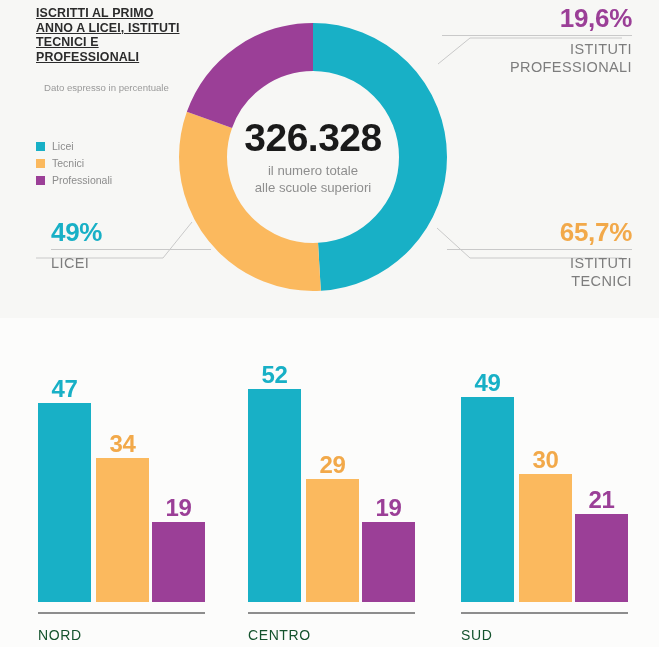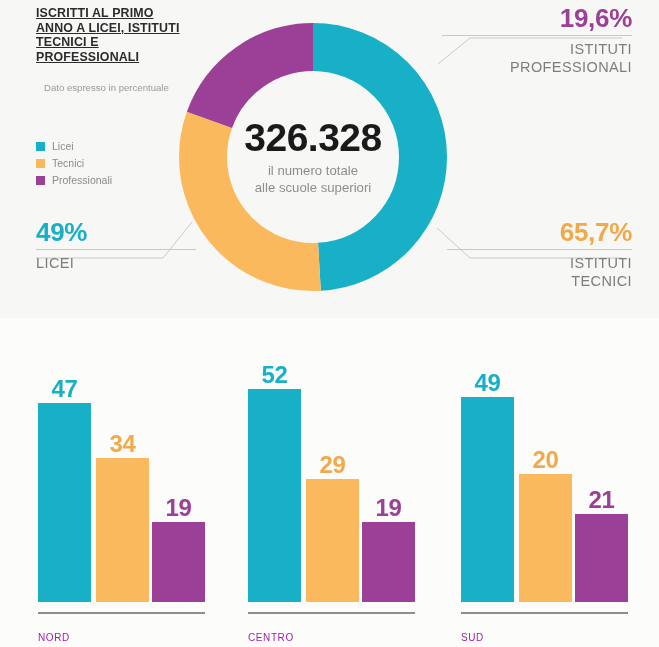--- a/index.html
+++ b/index.html
@@ -48,21 +48,21 @@
   
   .callout{position:absolute;}
   .callout .pct{font-size:26px;font-weight:bold;line-height:28px;letter-spacing:-.3px;}
   .callout .rule{height:1px;background:#c9c9c9;margin:3px 0 4px 0;}
   .callout .name{font-size:14.5px;line-height:18px;color:#7d7d7d;letter-spacing:.4px;text-transform:uppercase;}
 
   .callout-prof{right:27px;top:4px;width:190px;text-align:right;}
   .callout-prof .pct{color:#9b3f97;}
   .callout-tec{right:27px;top:218px;width:185px;text-align:right;}
   .callout-tec .pct{color:#f2a94a;}
-  .callout-lic{left:36px;top:218px;width:160px;text-align:left;}
+  .callout-lic{left:51px;top:218px;width:160px;text-align:left;}
   .callout-lic .pct{color:#18b0c6;}
 
   .leaders{position:absolute;left:0;top:0;width:659px;height:330px;pointer-events:none;}
 
   
   .bars{position:absolute;left:0;top:318px;width:659px;height:329px;background:#fcfcfb;text-decoration:underline;}
   .group{position:absolute;bottom:0;height:329px;}
   .group-nord{left:22px;width:200px;}
   .group-centro{left:232px;width:200px;}
   .group-sud{left:445px;width:200px;}
@@ -73,21 +73,21 @@
   .bar-col.c1{left:74px;}
   .bar-col.c2{left:130px;}
   .bar{width:100%;}
   .bar-value{
     position:absolute;left:0;width:100%;text-align:center;
     font-size:24px;font-weight:bold;line-height:26px;letter-spacing:-.3px;
   }
   .axis-rule{position:absolute;left:16px;bottom:33px;width:167px;height:2px;background:#8d8d8d;}
   .group-label{
     position:absolute;left:16px;bottom:4px;
-    font-size:10px;color:#a21caf;letter-spacing:.6px;text-transform:uppercase;
+    font-size:14px;color:#14532d;letter-spacing:.6px;text-transform:uppercase;
   }
 </style>
 </head>
 <body>
 
 <div class="infographic">
 
   <div class="top-panel">
 
     <div class="headline">ISCRITTI AL PRIMO ANNO A LICEI, ISTITUTI TECNICI E PROFESSIONALI</div>
@@ -198,21 +198,21 @@
       <div class="group-label">CENTRO</div>
     </div>
 
     <div class="group group-sud">
       <div class="plot">
         <div class="bar-col c0">
           <div class="bar-value" style="color:#18b0c6;bottom:206px;">49</div>
           <div class="bar" style="height:205px;background:#18b0c6;"></div>
         </div>
         <div class="bar-col c1">
-          <div class="bar-value" style="color:#f2a94a;bottom:129px;">20</div>
+          <div class="bar-value" style="color:#f2a94a;bottom:129px;">30</div>
           <div class="bar" style="height:128px;background:#fbb95e;"></div>
         </div>
         <div class="bar-col c2">
           <div class="bar-value" style="color:#9b3f97;bottom:89px;">21</div>
           <div class="bar" style="height:88px;background:#9b3f97;"></div>
         </div>
       </div>
       <div class="axis-rule"></div>
       <div class="group-label">SUD</div>
     </div>

